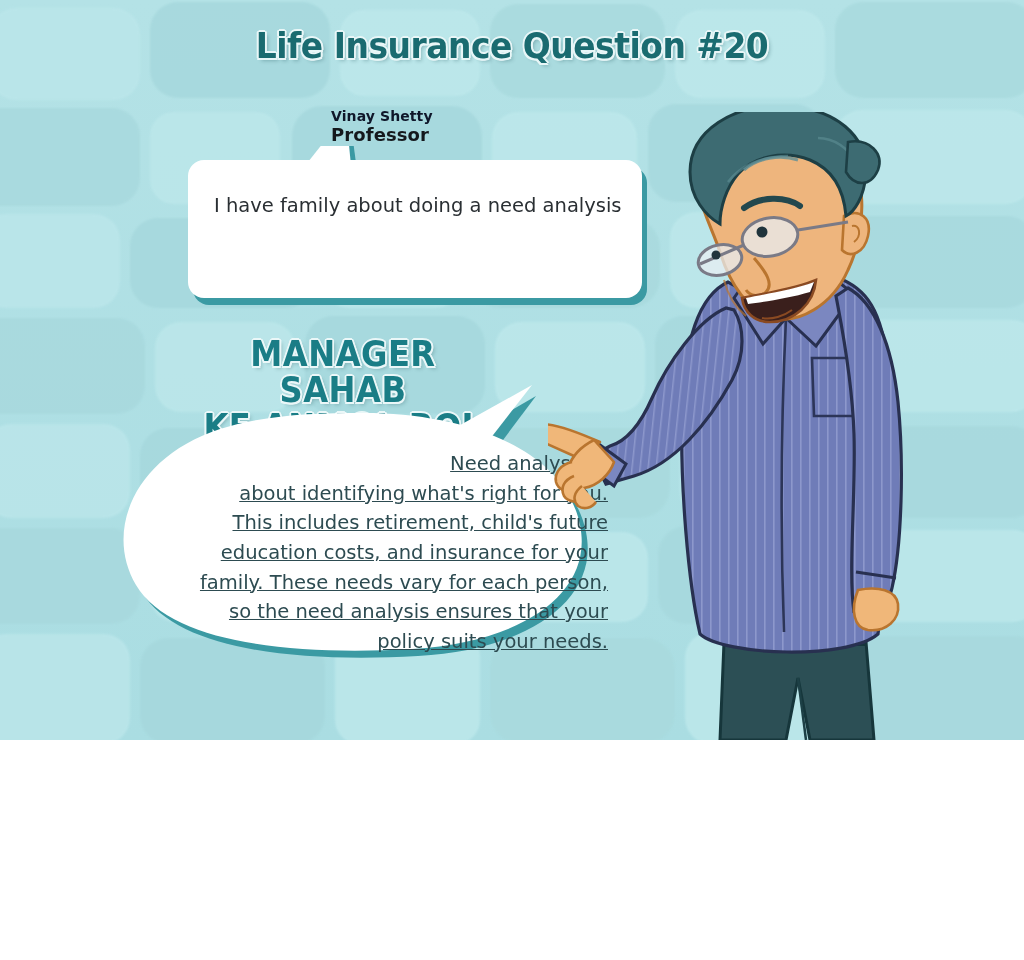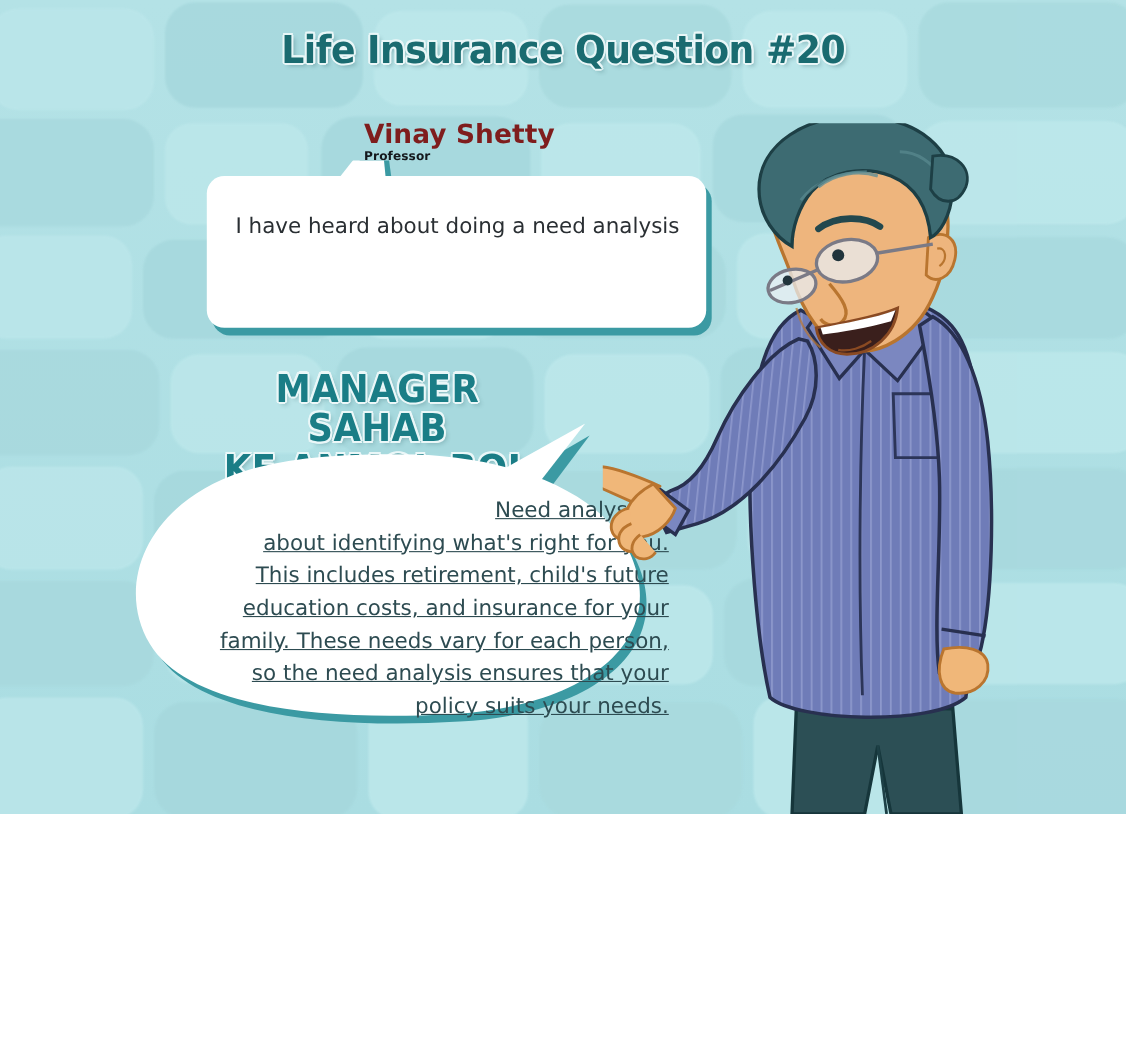--- a/index.html
+++ b/index.html
@@ -31,22 +31,22 @@
     text-shadow:
       2px 0 0 #e8f6f7, -2px 0 0 #e8f6f7, 0 2px 0 #e8f6f7, 0 -2px 0 #e8f6f7,
       1.5px 1.5px 0 #e8f6f7, -1.5px 1.5px 0 #e8f6f7, 1.5px -1.5px 0 #e8f6f7, -1.5px -1.5px 0 #e8f6f7,
       3px 3px 4px rgba(30,80,85,.30);
     transform:scaleX(.94);
     white-space:nowrap;
   }
 
   
   .speaker{position:absolute;left:331px;top:109px;line-height:1.12;}
-  .speaker .nm{font-size:24px;font-weight:bold;color:#7f1d1d;letter-spacing:.1px;}
-  .speaker .rl{font-size:11px;font-weight:bold;color:#14181c;letter-spacing:.1px;}
+  .speaker .nm{font-size:14px;font-weight:bold;color:#0f172a;letter-spacing:.1px;}
+  .speaker .rl{font-size:18px;font-weight:bold;color:#14181c;letter-spacing:.1px;}
 
   
   .qbubble-wrap{position:absolute;left:178px;top:146px;width:470px;height:176px;}
   .qbubble-wrap svg{position:absolute;left:0;top:0;}
   .qtext{
     position:absolute;left:36px;top:46px;width:410px;
     color:#2a2f33;font-size:19.5px;line-height:1.42;
   }
   .qtext .b{font-weight:bold;display:block;margin-top:6px;}
 
@@ -164,21 +164,21 @@
     </div>
 
     <div class="qbubble-wrap">
       <svg width="470" height="176" viewBox="0 0 470 176" xmlns="http://www.w3.org/2000/svg">
         <path d="M 130 12 L 168 -34 L 176 26 Z" fill="#3b9aa3" transform="translate(4,6)"></path>
         <path d="M 26 14 H 448 a 16 16 0 0 1 16 16 V 136 a 16 16 0 0 1 -16 16 H 26 a 16 16 0 0 1 -16 -16 V 30 a 16 16 0 0 1 16 -16 Z" fill="#3b9aa3" transform="translate(5,7)"></path>
         <path d="M 130 16 L 168 -32 L 174 30 Z" fill="#ffffff"></path>
         <path d="M 26 14 H 448 a 16 16 0 0 1 16 16 V 136 a 16 16 0 0 1 -16 16 H 26 a 16 16 0 0 1 -16 -16 V 30 a 16 16 0 0 1 16 -16 Z" fill="#ffffff"></path>
       </svg>
       <div class="qtext">
-        <span>I have heard about doing a need analysis</span>
+        <span>I have family about doing a need analysis</span>
         <br>
       </div>
     </div>
 
     <div class="headline">MANAGER SAHAB
 KE ANMOL BOL</div>
 
     <div class="abubble-wrap">
       <svg width="520" height="295" viewBox="0 0 520 295" xmlns="http://www.w3.org/2000/svg">
         <g transform="translate(6,7)">

